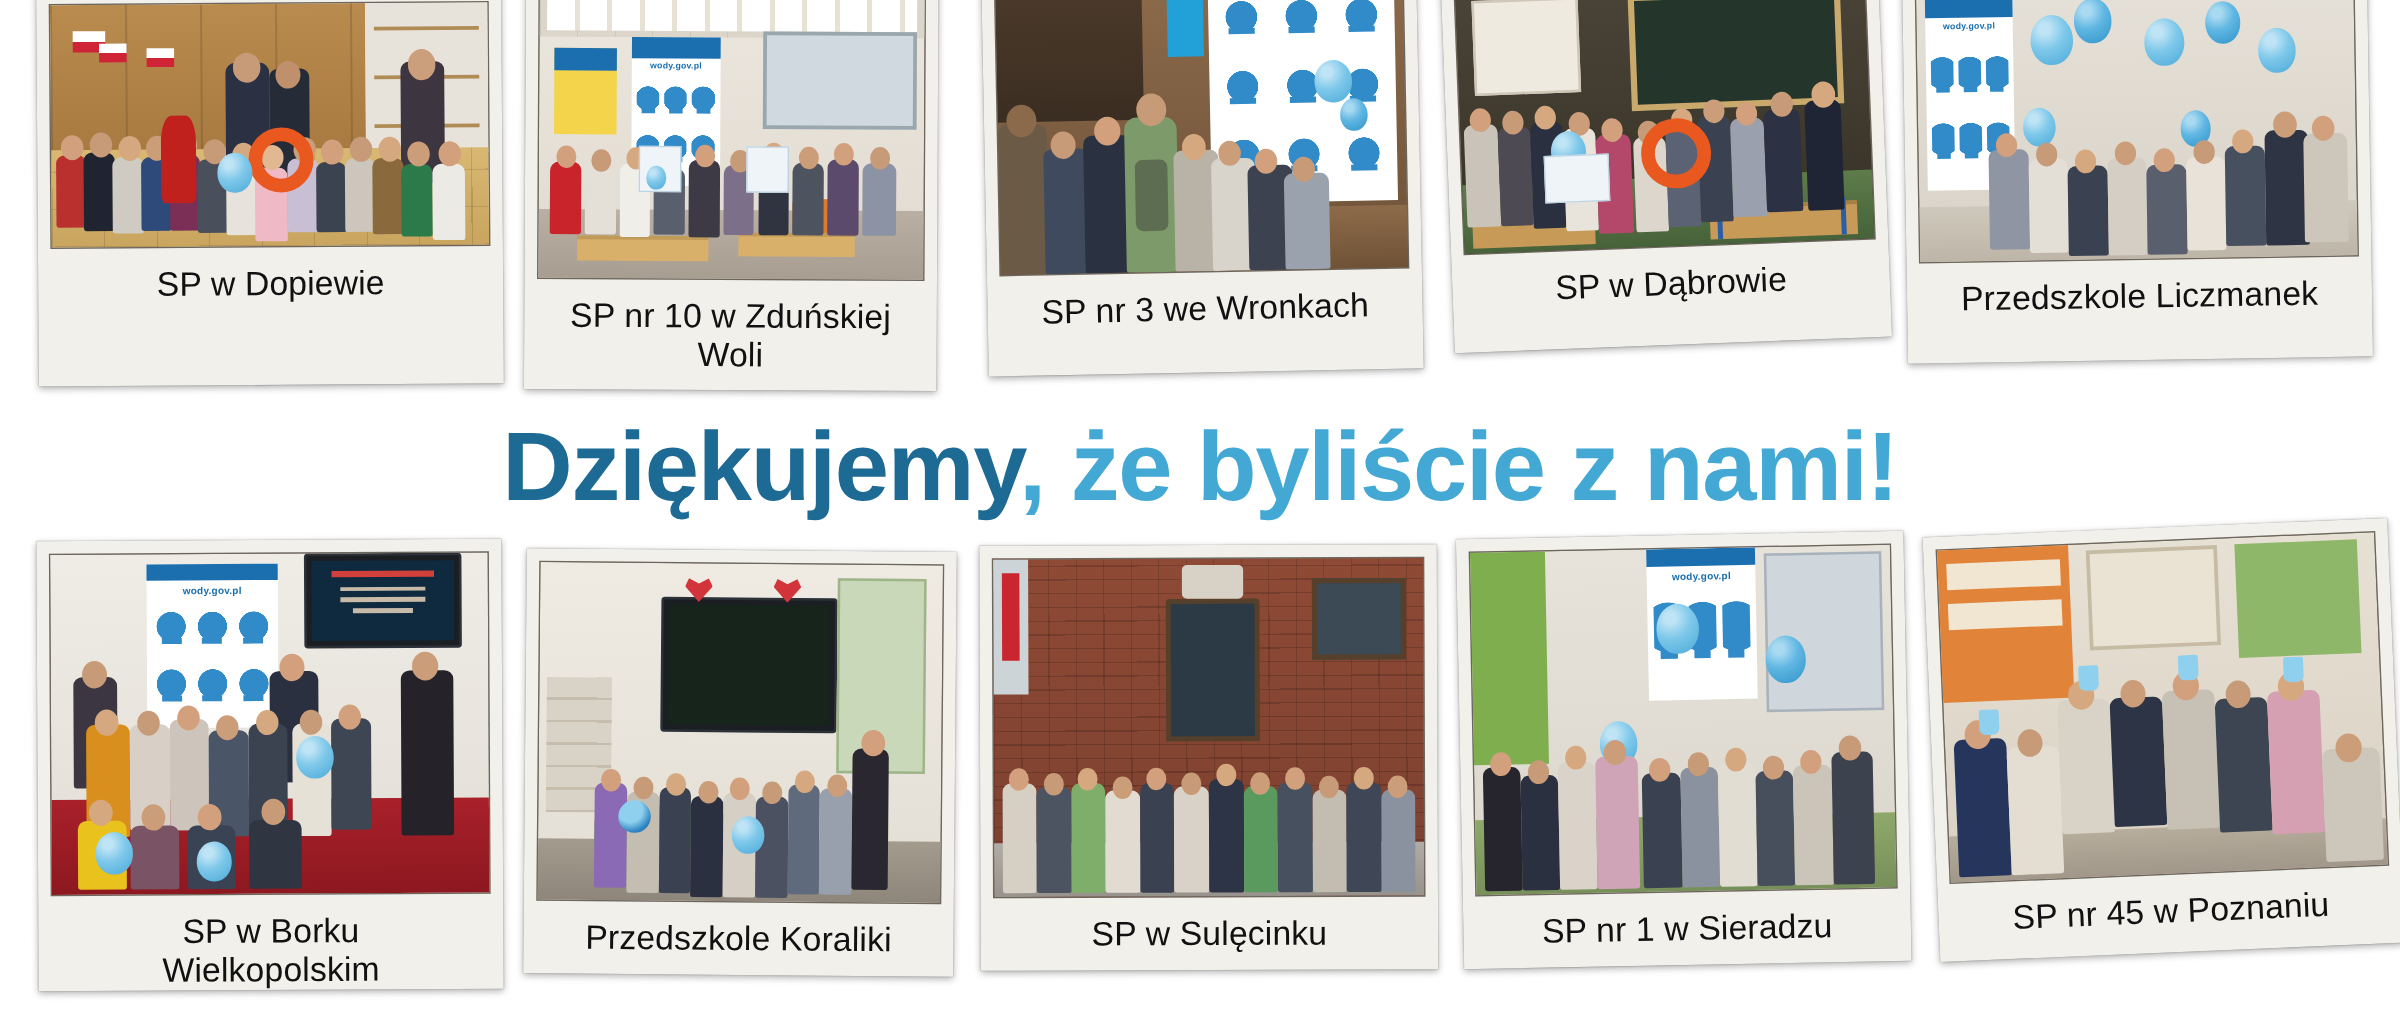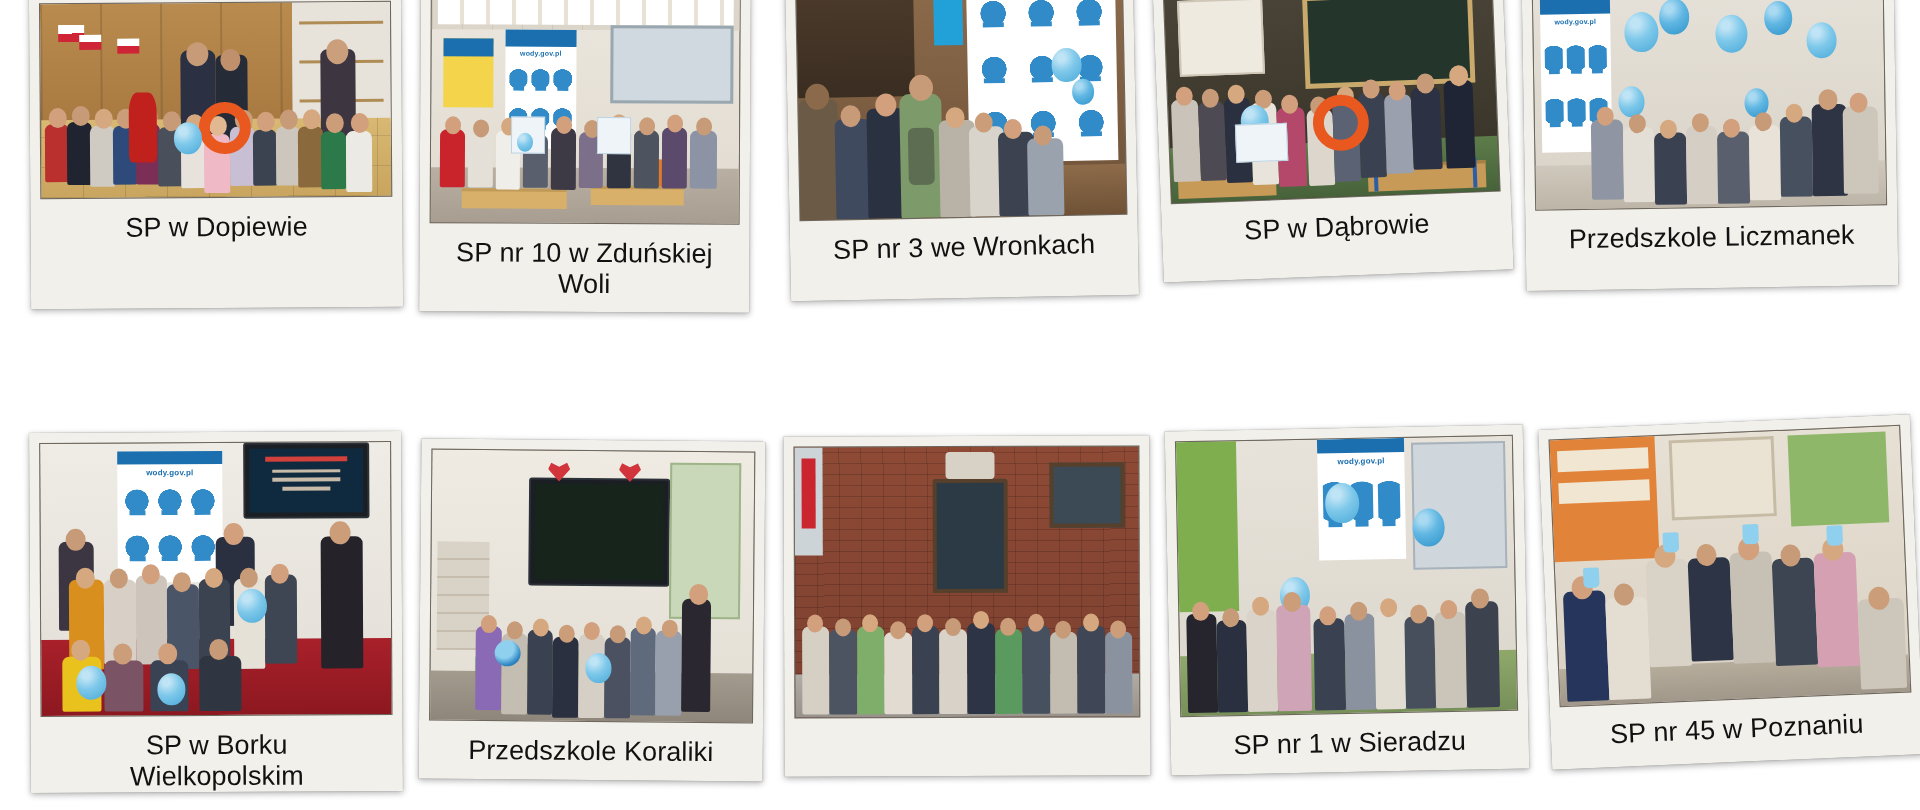--- a/index.html
+++ b/index.html
@@ -385,20 +385,23 @@
             <div class="lyr head" style="left:81%;bottom:66%;width:19px;height:21px;background:#cb9d79;"></div>
             <div class="lyr kid" style="left:88%;bottom:8%;width:10%;height:60%;background:#cdc6bb;"></div>
             <div class="lyr head" style="left:90%;bottom:64%;width:18px;height:20px;background:#d2a07c;"></div>
           </div>
         </div>
       </div>
       <div class="caption">Przedszkole Liczmanek</div>
     </div>
   </div>
 
+  <h1 class="headline">
+    <span class="hl-dark">Dziękujemy</span><span class="hl-light">, że</span><span class="hl-light"> byliście z nami!</span>
+  </h1>
 
   <div class="row row-bottom">
 
     <div class="card" style="left:30px; top:0; width:372px; height:360px; transform:rotate(-0.3deg);">
       <div class="photo" style="height:282px;">
         <div class="scene">
           <div class="wall" style="background:linear-gradient(#efece6,#e2ded6);"></div>
 
           <div class="lyr banner" style="left:22%;top:3%;width:30%;height:48%;">
             <div class="banner-top" style="height:10%;"></div>
@@ -540,20 +543,21 @@
             <div class="lyr head" style="left:67.6%;bottom:54%;width:16px;height:18px;background:#d2a07c;"></div>
             <div class="lyr kid" style="left:74%;bottom:2%;width:8%;height:52%;background:#c2bcb1;"></div>
             <div class="lyr head" style="left:75.6%;bottom:50%;width:16px;height:18px;background:#c79a78;"></div>
             <div class="lyr kid" style="left:82%;bottom:2%;width:8%;height:56%;background:#3f4756;"></div>
             <div class="lyr head" style="left:83.6%;bottom:54%;width:16px;height:18px;background:#d6a87f;"></div>
             <div class="lyr kid" style="left:90%;bottom:2%;width:8%;height:52%;background:#8b929f;"></div>
             <div class="lyr head" style="left:91.6%;bottom:50%;width:16px;height:18px;background:#cb9d79;"></div>
           </div>
         </div>
       </div>
+      <div class="caption">SP w Sulęcinku</div>
     </div>
 
     <div class="card" style="left:1168px; top:-4px; width:358px; height:344px; transform:rotate(-1.1deg);">
       <div class="photo" style="height:276px;">
         <div class="scene">
           <div class="wall" style="background:linear-gradient(#e7e3da,#dbd6cc);"></div>
           <div class="lyr" style="left:0;top:0;width:18%;height:62%;background:#7fae4f;"></div>
           <div class="lyr banner" style="left:42%;top:0;width:26%;height:44%;">
             <div class="banner-top" style="height:12%;"></div>
             <div class="banner-txt" style="top:15%;font-size:8px;">wody.gov.pl</div>

